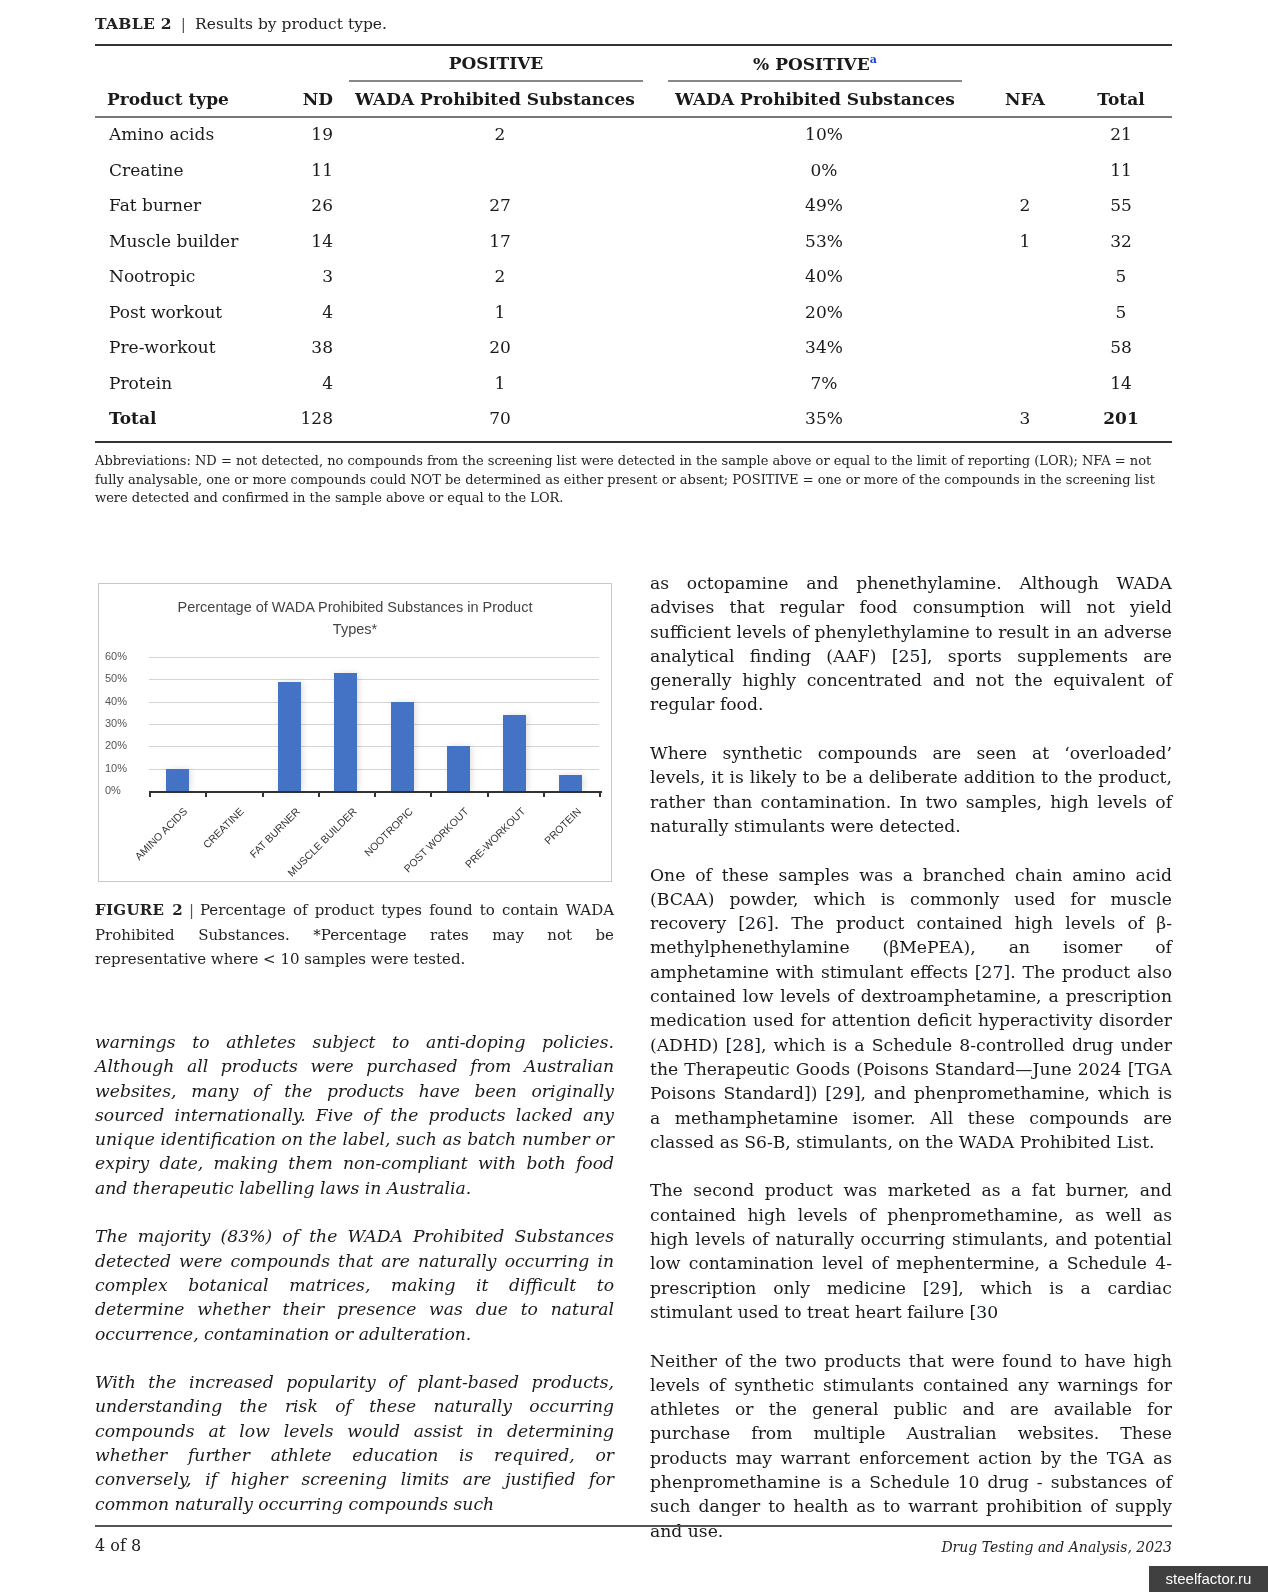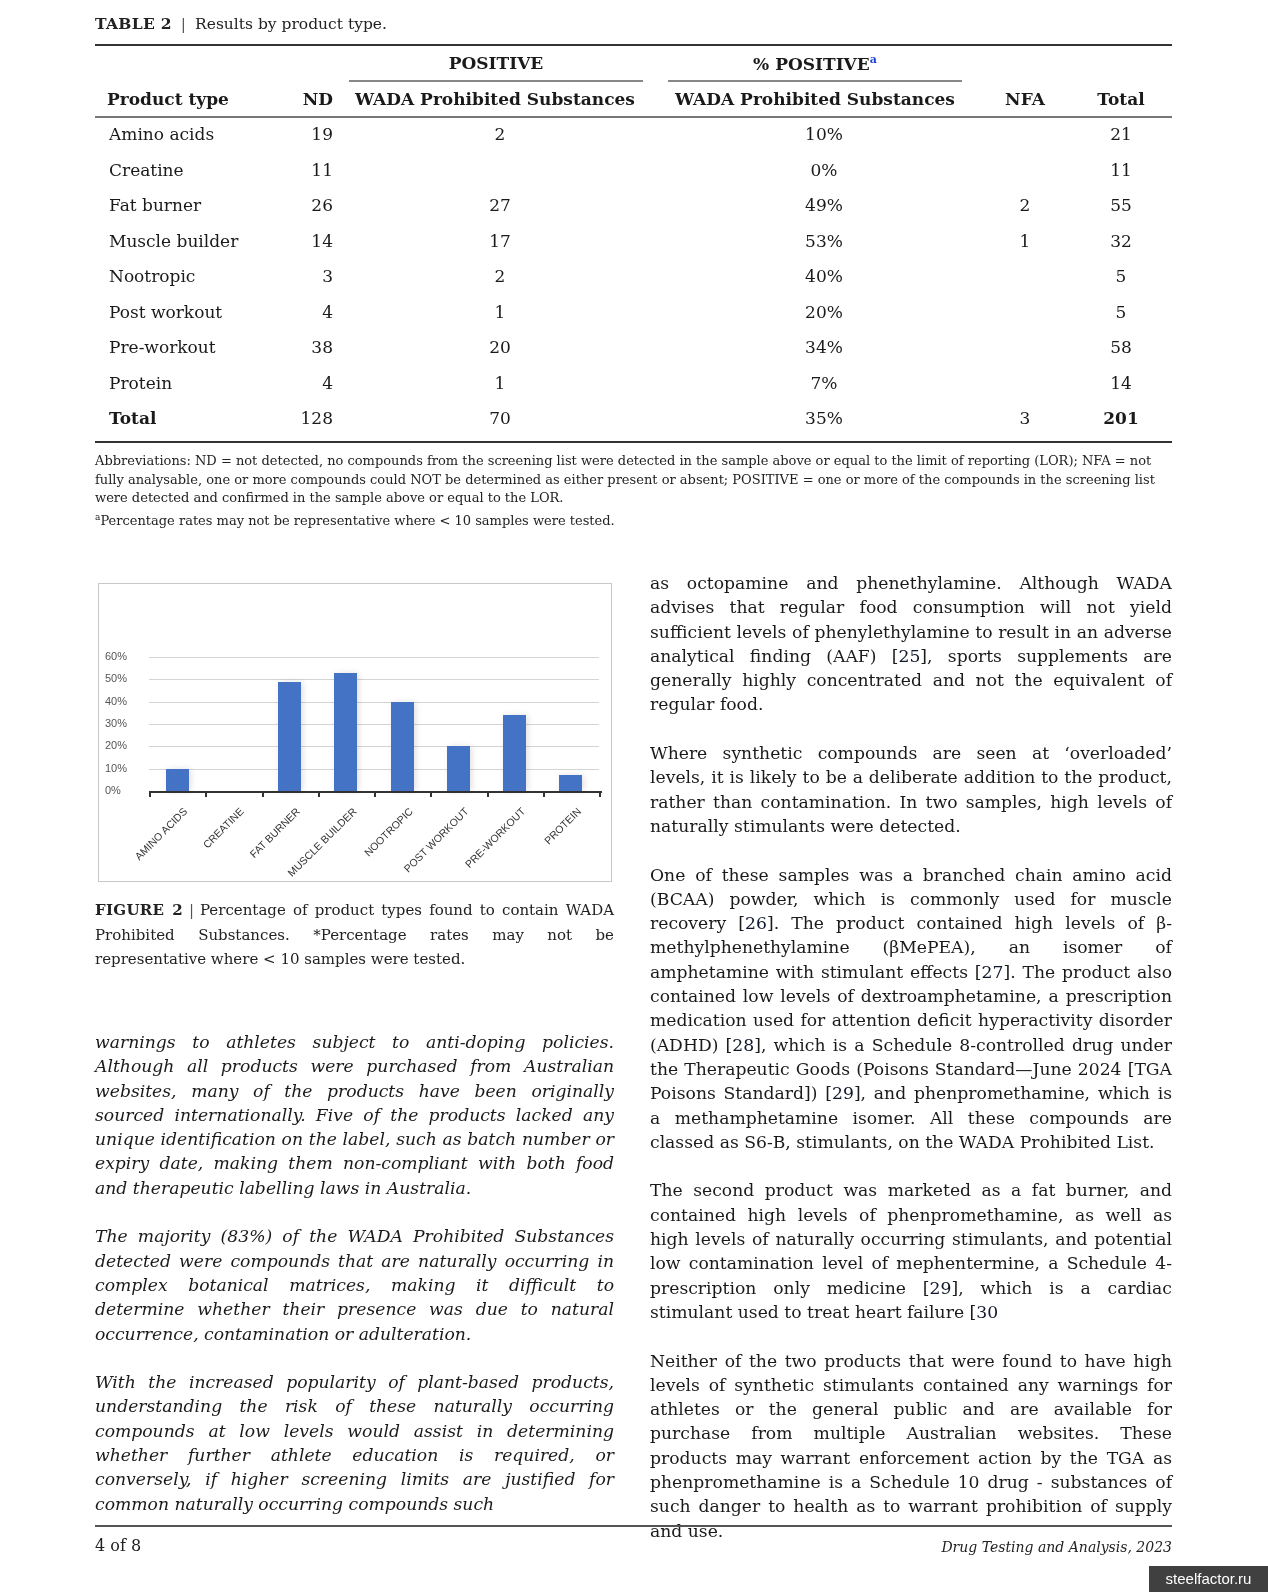--- a/index.html
+++ b/index.html
@@ -153,24 +153,27 @@
         <div class="cell c-nfa">3</div>
         <div class="cell c-tot">201</div>
       </div>
     </div>
 
   <div class="rule-bot"></div>
 </div>
 
 <div class="footnote">
   <div>Abbreviations: ND = not detected, no compounds from the screening list were detected in the sample above or equal to the limit of reporting (LOR); NFA = not fully analysable, one or more compounds could NOT be determined as either present or absent; POSITIVE = one or more of the compounds in the screening list were detected and confirmed in the sample above or equal to the LOR.</div>
-  <div><sup>a</sup><span>Percentage rates may not be representative where &lt; 10 samples were tested.</span></div>
 </div>
 
 <div class="chart-box">
+  <div class="chart-title">
+    <div>Percentage of WADA Prohibited Substances in Product</div>
+    <div>Types*</div>
+  </div>
   <div class="plot" id="plot">
       <div class="gridline" style="top: 2px;"></div>
       <div class="ytick" style="top: -5px;">60%</div>
       <div class="gridline" style="top: 24.3333px;"></div>
       <div class="ytick" style="top: 17.3333px;">50%</div>
       <div class="gridline" style="top: 46.6667px;"></div>
       <div class="ytick" style="top: 39.6667px;">40%</div>
       <div class="gridline" style="top: 69px;"></div>
       <div class="ytick" style="top: 62px;">30%</div>
       <div class="gridline" style="top: 91.3333px;"></div>

